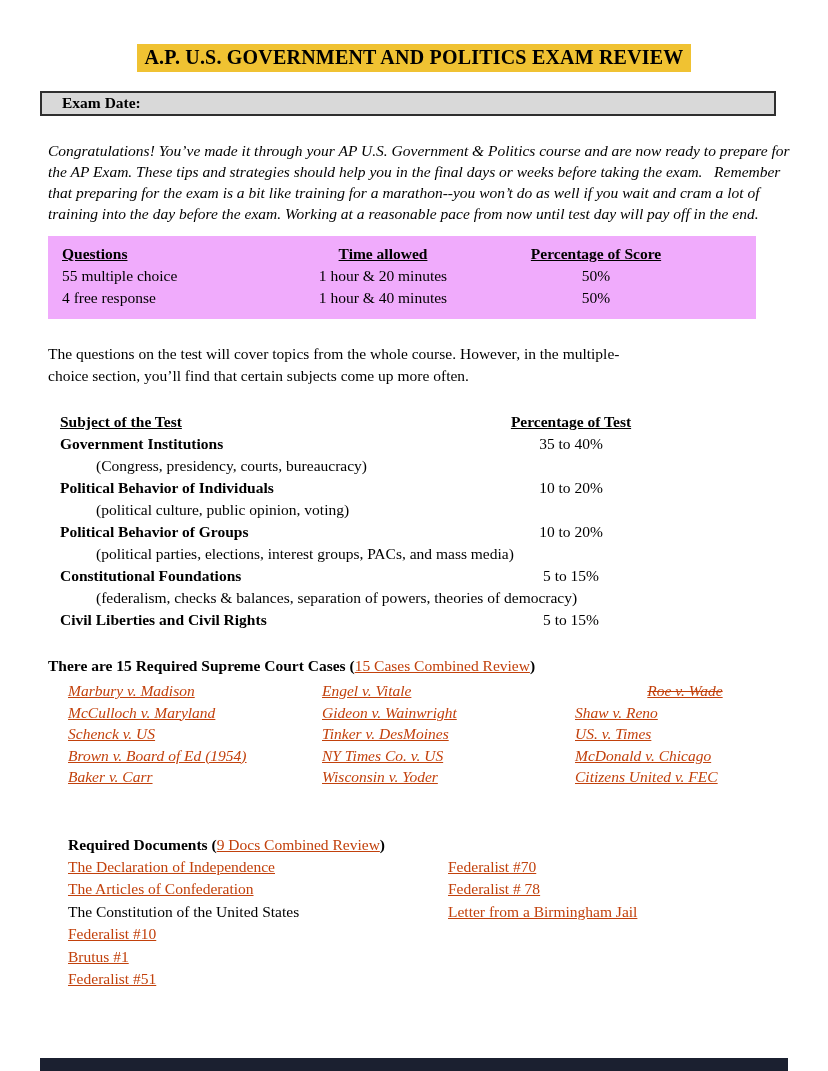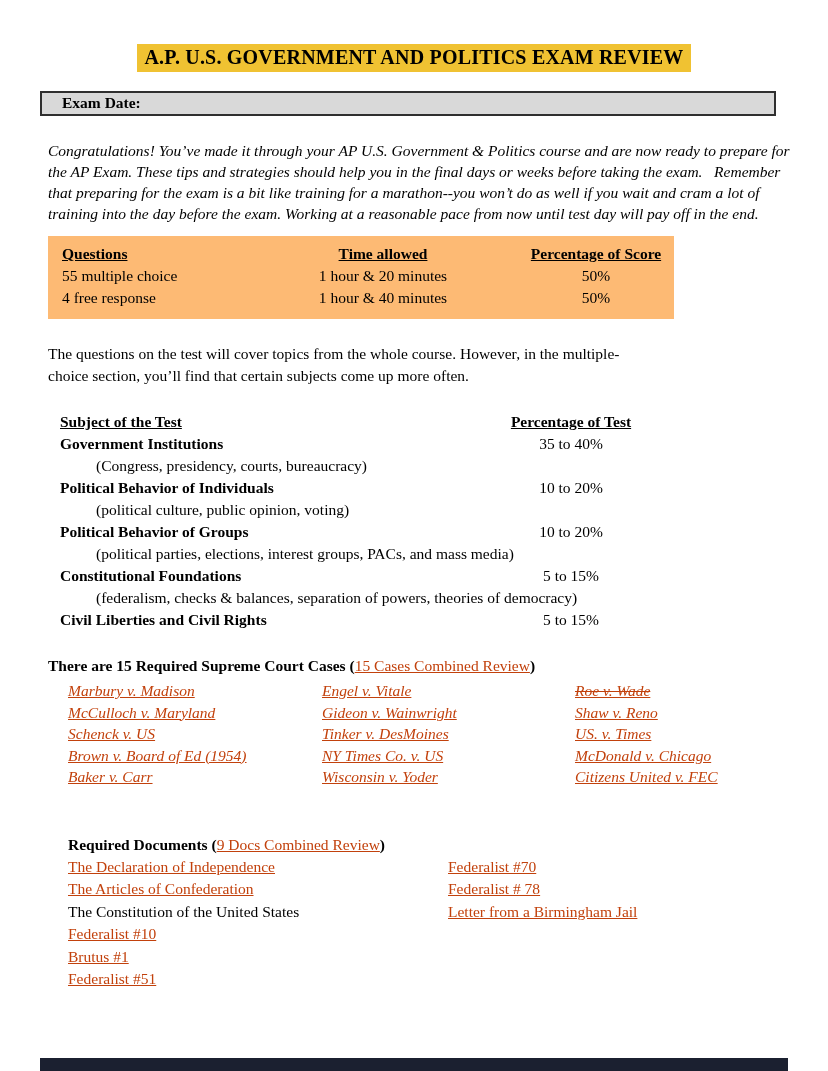--- a/index.html
+++ b/index.html
@@ -31,22 +31,22 @@
     font-weight: bold;
   }
   .intro {
     margin: 24px 38px 0 48px;
     font-style: italic;
     line-height: 21px;
     white-space: pre-wrap;
   }
   .exam-table {
     margin: 12px 0 0 48px;
-    width: 626px;
-    background: #fdba74;
+    width: 708px;
+    background: #f0abfc;
     padding: 7px 0 10px;
   }
   .exam-table .row { display: grid; grid-template-columns: 228px 214px 212px; line-height: 22px; }
   .exam-table .c1 { padding-left: 14px; text-align: left; }
   .exam-table .c2, .exam-table .c3 { text-align: center; }
   .hdr { font-weight: bold; }
   .u { text-decoration: underline; }
   .mid-par { margin: 24px 38px 0 48px; width: 606px; line-height: 22px; }
   .subjects { margin: 24px 0 0 60px; width: 596px; }
   .subjects .srow { display: grid; grid-template-columns: 426px 170px; line-height: 22px; }
@@ -58,21 +58,21 @@
     color: #c2410c;
     text-decoration: underline;
     cursor: pointer;
   }
   .cases-heading a.inline-link, .docs-heading a.inline-link { font-weight: normal; }
   .cases-cols { display: flex; margin: 5px 0 16px 68px; }
   .case-col1 { width: 254px; }
   .case-col2 { width: 253px; }
   .case-col3 { width: 220px; }
   a.case-link { display: block; font-style: italic; line-height: 21.5px; }
-  a.case-link.struck { text-decoration: underline line-through; }
+  a.case-link.struck { text-decoration: underline line-through; text-align: center; }
   .docs { margin: 48px 0 0 68px; }
   .docs-heading { font-weight: bold; }
   .docs-cols { display: flex; margin-top: 2px; }
   .doc-col1 { width: 380px; }
   .doc-col2 { width: 300px; }
   a.doc-link, .doc-plain { display: block; line-height: 22.5px; }
   .doc-plain { color: #000; }
   .footer-bar {
     position: absolute;
     left: 40px; right: 40px; bottom: 0;

